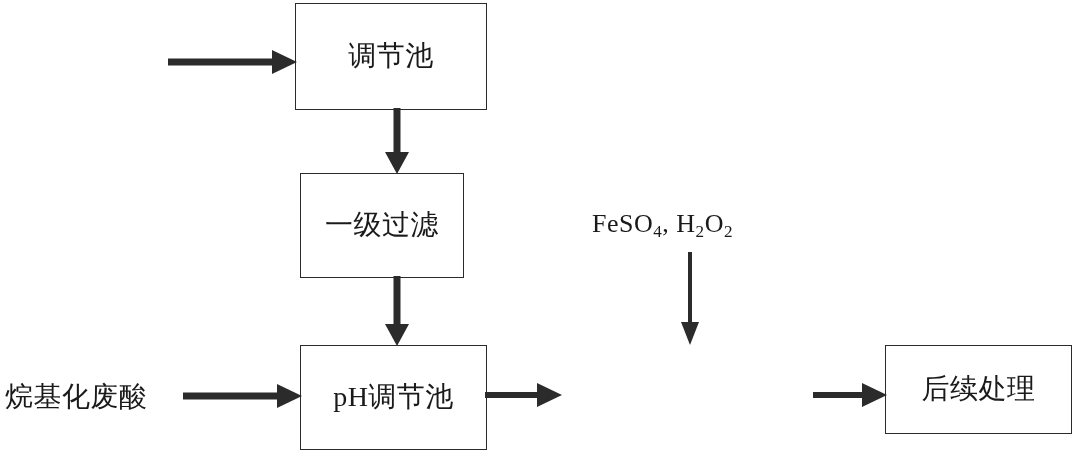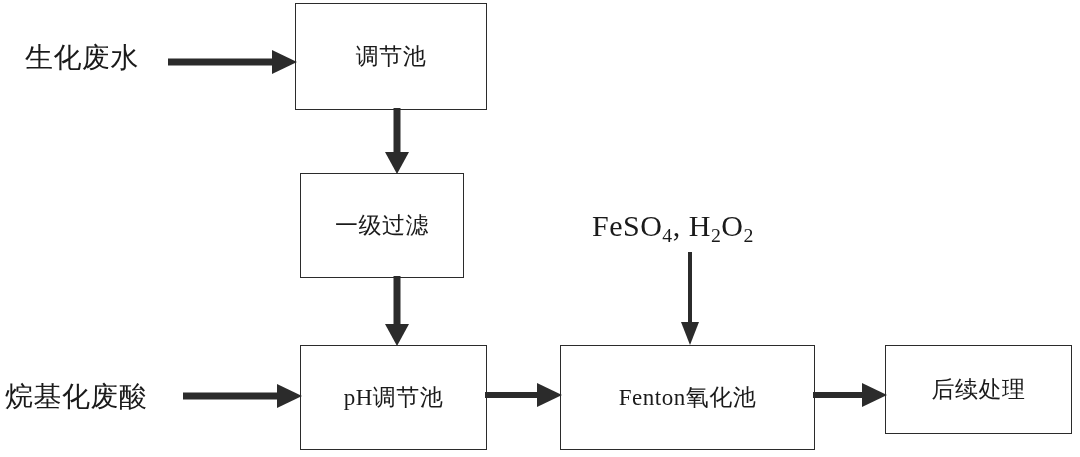--- a/index.html
+++ b/index.html
@@ -23,35 +23,35 @@
     position: absolute;
     box-sizing: border-box;
     border: 1px solid #2b2b2b;
     background: #ffffff;
     display: flex;
     align-items: center;
     justify-content: center;
     text-align: center;
   }
   .node .node-label {
-    font-size: 23px;
+    font-size: 28px;
     line-height: 1.1;
     letter-spacing: 0.5px;
     white-space: nowrap;
   }
   .io-label {
     position: absolute;
     font-size: 28px;
     line-height: 1;
     white-space: nowrap;
     letter-spacing: 0.5px;
   }
   .reagent-label {
     position: absolute;
-    font-size: 30px;
+    font-size: 26px;
     line-height: 1;
     white-space: nowrap;
     letter-spacing: 0.5px;
   }
   .reagent-label sub {
     font-size: 0.66em;
     vertical-align: baseline;
     position: relative;
     bottom: -0.28em;
   }
@@ -91,29 +91,25 @@
   </div>
 
   <div class="node" id="node-yijiguolv">
     <span class="node-label">一级过滤</span>
   </div>
 
   <div class="node" id="node-phtiaojie">
     <span class="node-label">pH调节池</span>
   </div>
 
-  <div class="node" id="node-fenton">
-    <span class="node-label">Fenton氧化池</span>
-  </div>
 
   <div class="node" id="node-houxu">
     <span class="node-label">后续处理</span>
   </div>
 
-  <div class="io-label" id="label-shenghua">生化废水</div>
 
   <div class="io-label" id="label-wanjihua">烷基化废酸</div>
 
   <div class="reagent-label" id="label-reagent"><span>FeSO</span><sub>4</sub><span>, H</span><sub>2</sub><span>O</span><sub>2</sub></div>
 
   <div class="arrow" id="arrow-shenghua">
     <svg width="130" height="28" viewBox="0 0 130 28">
       <line x1="0" y1="14" x2="112" y2="14" stroke="#2b2b2b" stroke-width="7"></line>
       <polygon points="104,2 129,14 104,26" fill="#2b2b2b"></polygon>
     </svg>

